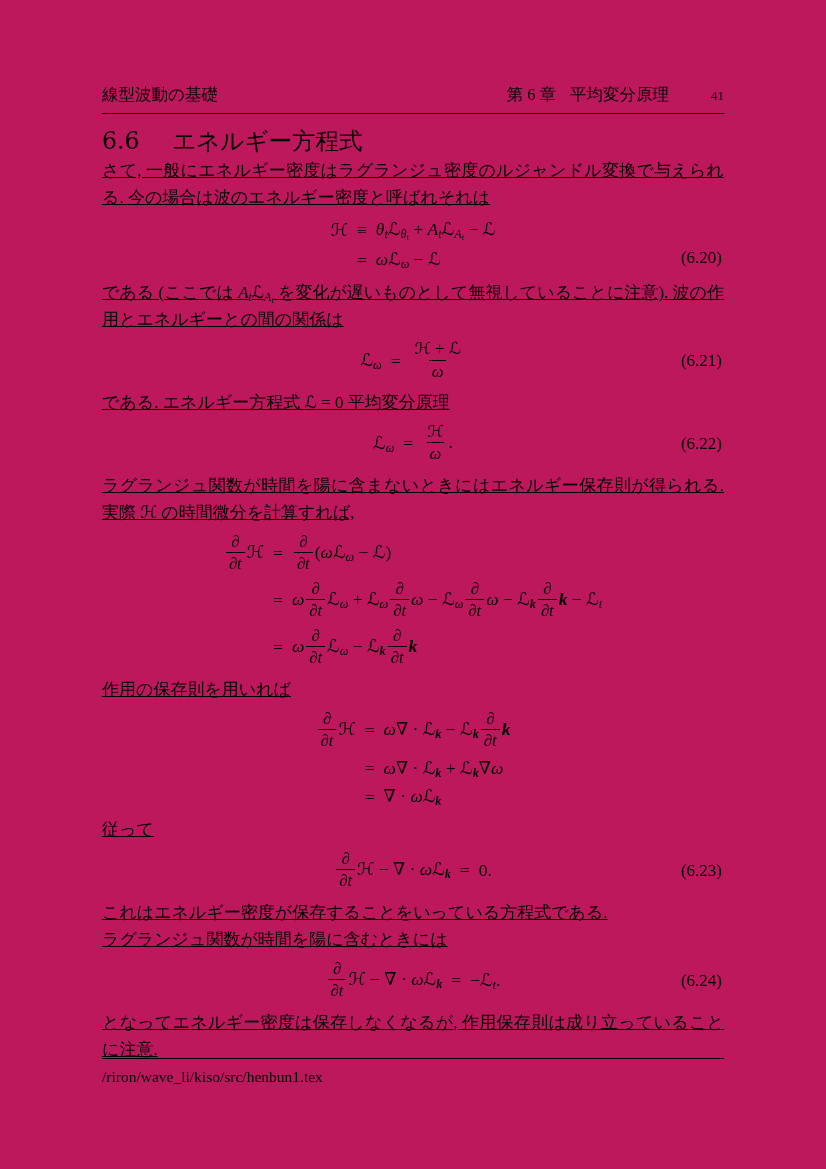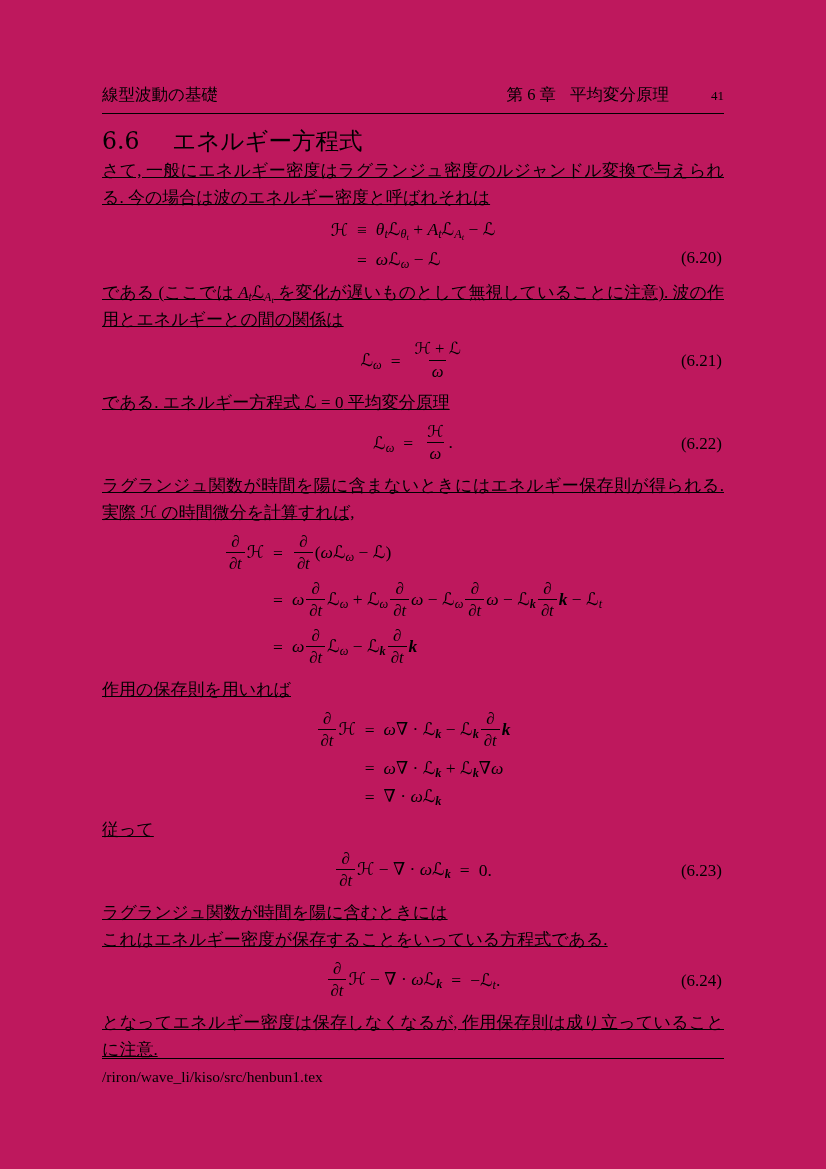--- a/index.html
+++ b/index.html
@@ -176,23 +176,23 @@
           <span class="eqcell lhs"><span class="frac">
               <span class="fnum"><span class="m-i">∂</span></span>
               <span class="fden"><span class="m-i">∂t</span></span>
             </span><span class="m-s">ℋ</span><span class="m-t"> − ∇ · </span><span class="m-i">ω</span><span class="m-s">ℒ</span><span class="msub"><span class="m-b">k</span></span></span>
           <span class="eqcell rel"><span class="m-t">=</span></span>
           <span class="eqcell rhs"><span class="m-t">0.</span></span>
         </div>
       <span class="eqnum">(6.23)</span>
     </div>
 
+    <p class="body mt2">これはエネルギー密度が保存することをいっている方程式である.</p>
+
     <p class="body mt28">ラグランジュ関数が時間を陽に含むときには</p>
-
-    <p class="body mt2">これはエネルギー密度が保存することをいっている方程式である.</p>
 
     <div class="eqblock">
       <div class="eqgrid">
           <span class="eqcell lhs"><span class="frac">
               <span class="fnum"><span class="m-i">∂</span></span>
               <span class="fden"><span class="m-i">∂t</span></span>
             </span><span class="m-s">ℋ</span><span class="m-t"> − ∇ · </span><span class="m-i">ω</span><span class="m-s">ℒ</span><span class="msub"><span class="m-b">k</span></span></span>
           <span class="eqcell rel"><span class="m-t">=</span></span>
           <span class="eqcell rhs"><span class="m-t">−</span><span class="m-s">ℒ</span><span class="msub"><span class="m-i">t</span></span><span class="m-t">.</span></span>
         </div>

